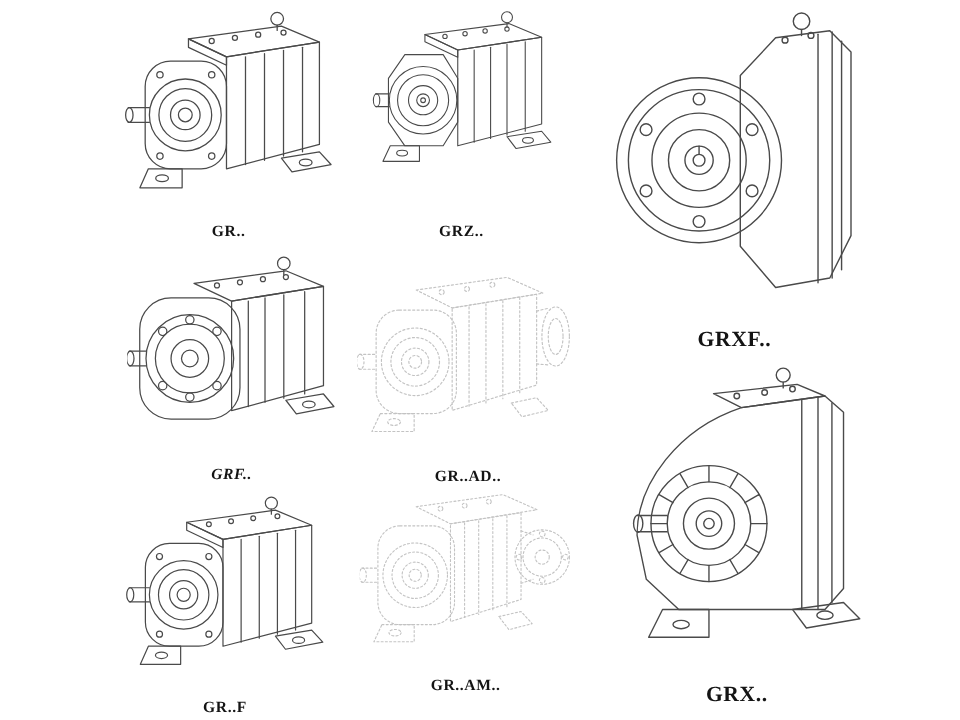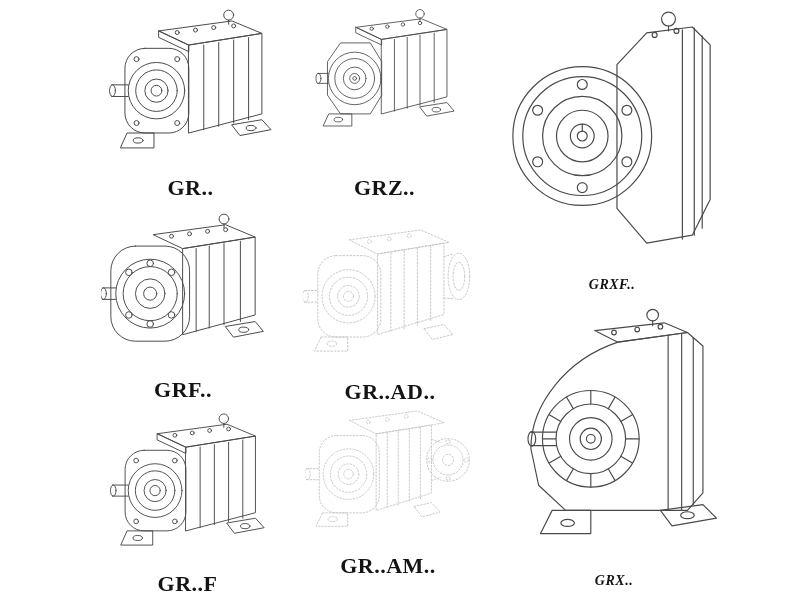--- a/index.html
+++ b/index.html
@@ -5,29 +5,29 @@
   html,body{margin:0;padding:0;}
   body{
     width:800px;height:600px;background:#ffffff;position:relative;overflow:hidden;
     font-family:"Liberation Serif", serif;
   }
   .cell{position:absolute;display:flex;flex-direction:column;align-items:center;}
   .art{flex:1;width:100%;min-height:0;}
   .art svg{width:100%;height:100%;display:block;stroke:#4a4a4a;fill:none;stroke-width:1.2;}
   .cell.phantom .art svg{stroke:#c3c3c3;stroke-dasharray:2 2.2;stroke-width:1.1;}
   .model-label{
-    font-weight:bold;font-size:22px;color:#141414;letter-spacing:.5px;
+    font-weight:bold;font-size:13px;color:#141414;letter-spacing:.5px;
     text-align:center;padding:3px 0 1px;white-space:nowrap;
   }
-  .big-label{font-size:14px;font-style:italic;}
+  .big-label{font-size:18px;}
   
   #cell-gr   {left:98px;  top:6px;   width:185px; height:196px;}
   #cell-grz  {left:292px; top:6px;   width:185px; height:196px;gap:24px;}
   #cell-grxf {left:498px; top:4px;   width:228px; height:290px;}
-  #cell-grf  {left:88px;  top:210px; width:190px; height:194px;}
+  #cell-grf  {left:98px;  top:210px; width:190px; height:194px;font-style:italic;}
   #cell-grad {left:290px; top:210px; width:200px; height:196px;align-items:center;}
   #cell-grx  {left:498px; top:298px; width:232px; height:292px;}
   #cell-grft {left:95px;  top:410px; width:185px; height:188px;justify-content:flex-end;}
   #cell-gram {left:288px; top:392px; width:200px; height:188px;}
 </style>
 </head>
 <body>
 
 <svg width="0" height="0" style="position:absolute" aria-hidden="true">
 <defs>

